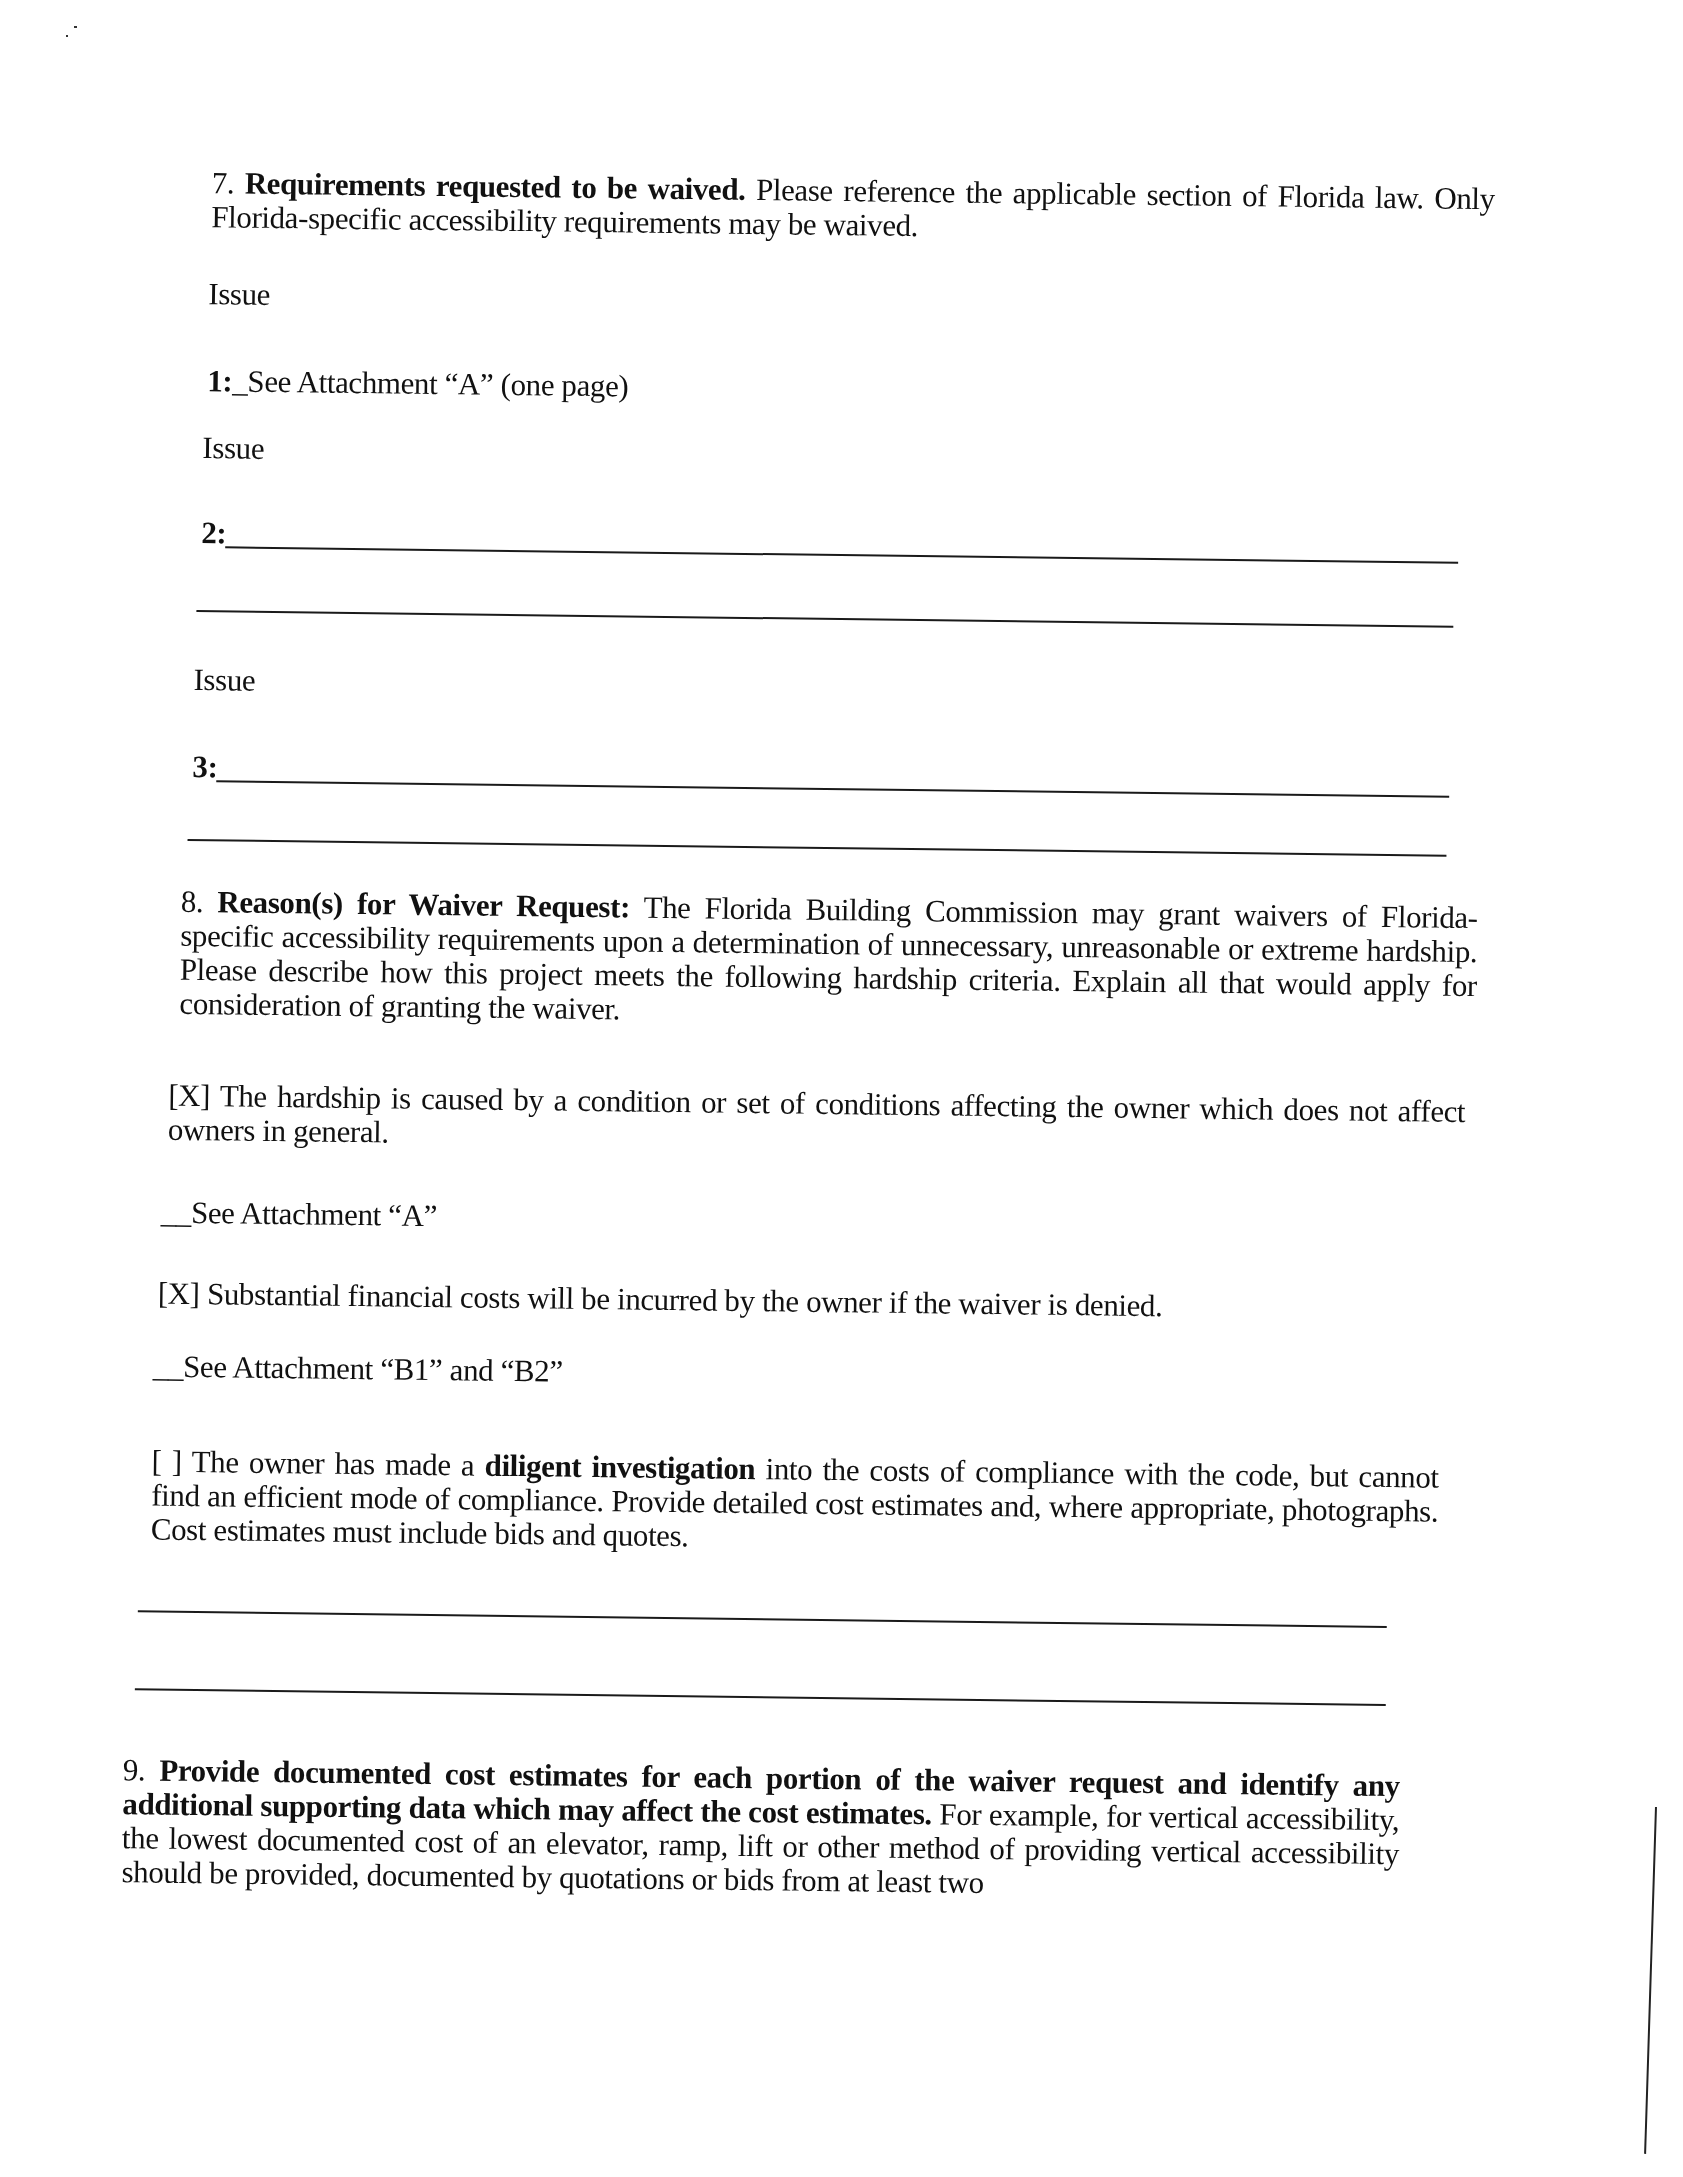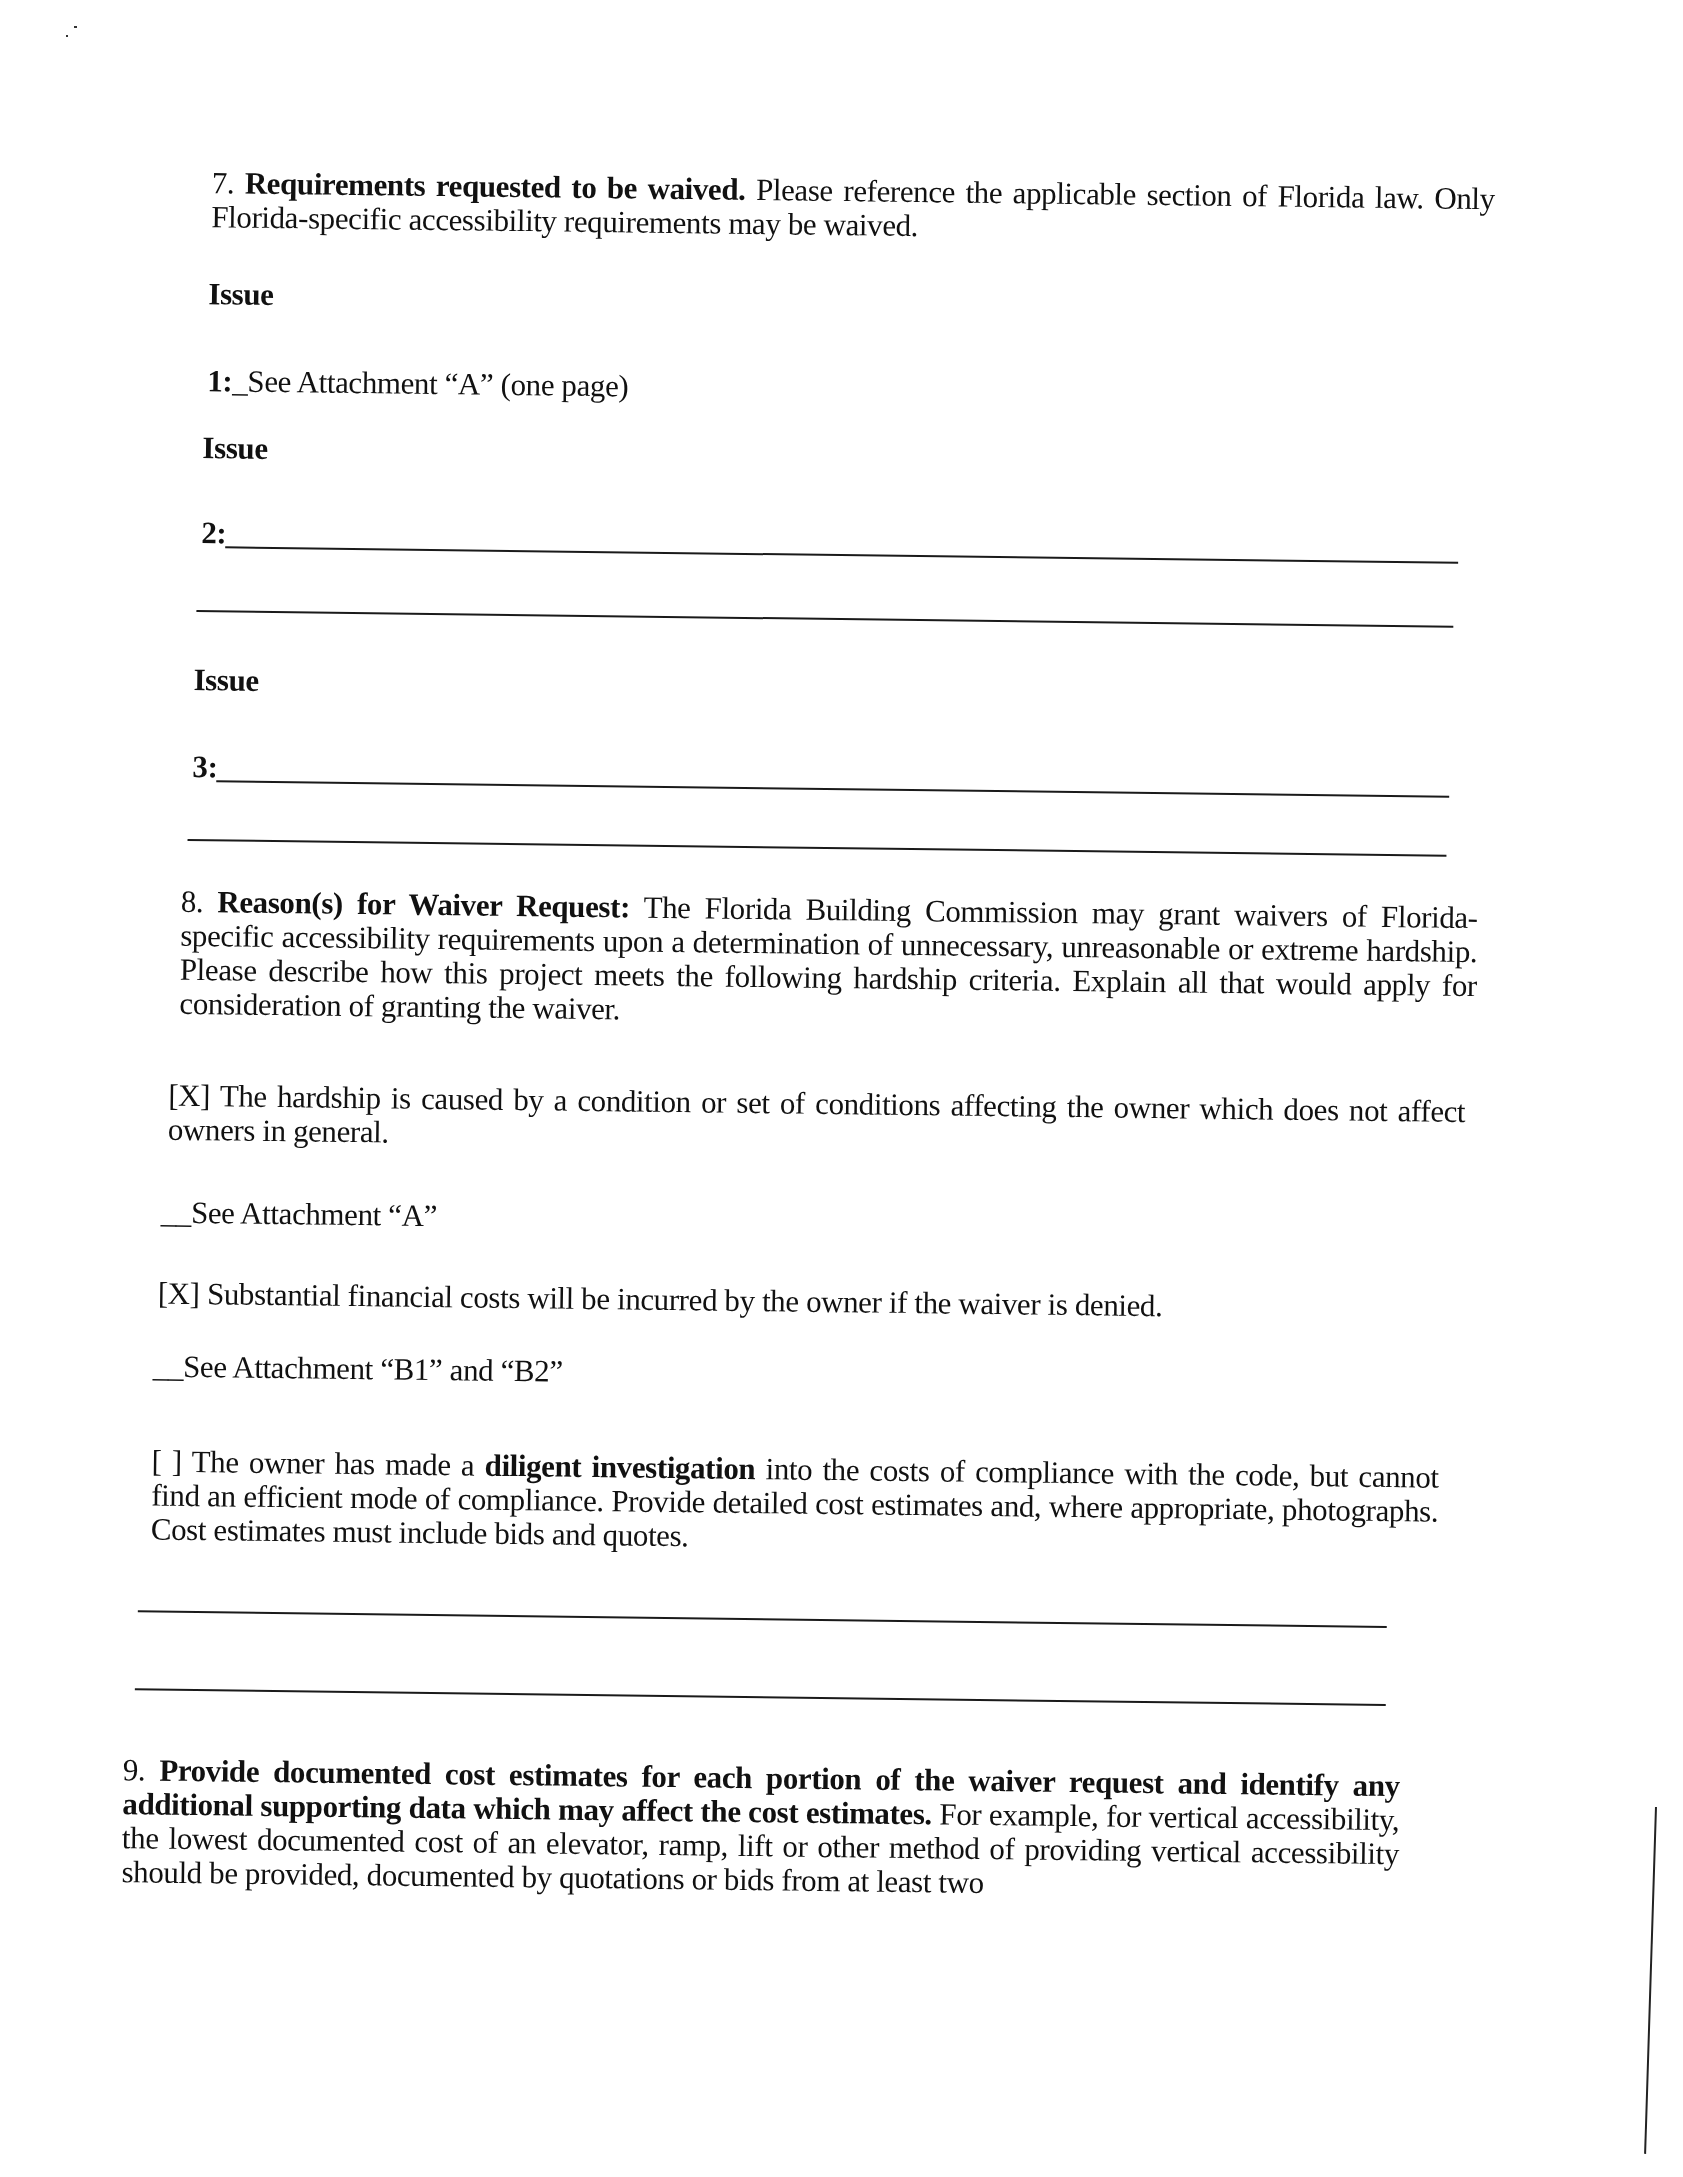--- a/index.html
+++ b/index.html
@@ -36,21 +36,21 @@
       font-size: 31px;
       line-height: 34px;
       letter-spacing: -0.4px;
     }
     .para {
       margin: 0;
       text-align: justify;
     }
     .para b { font-weight: bold; }
     .sec7 { position: absolute; left: 14px; top: 0; width: 1283px; }
-    .issue-label { position: absolute; font-weight: bold; }
+    .issue-label { position: absolute; font-weight: normal; }
     .issue-line { position: absolute; }
     .blank {
       position: absolute;
       height: 0;
       border-top: 2px solid #1a1a1a;
     }
     .sec8 { position: absolute; left: 0; top: 733px; width: 1297px; }
     .opt { position: absolute; left: -6px; width: 1297px; }
     .see { position: absolute; }
     .sec9 { position: absolute; left: -34px; top: 1574px; width: 1297px; }

